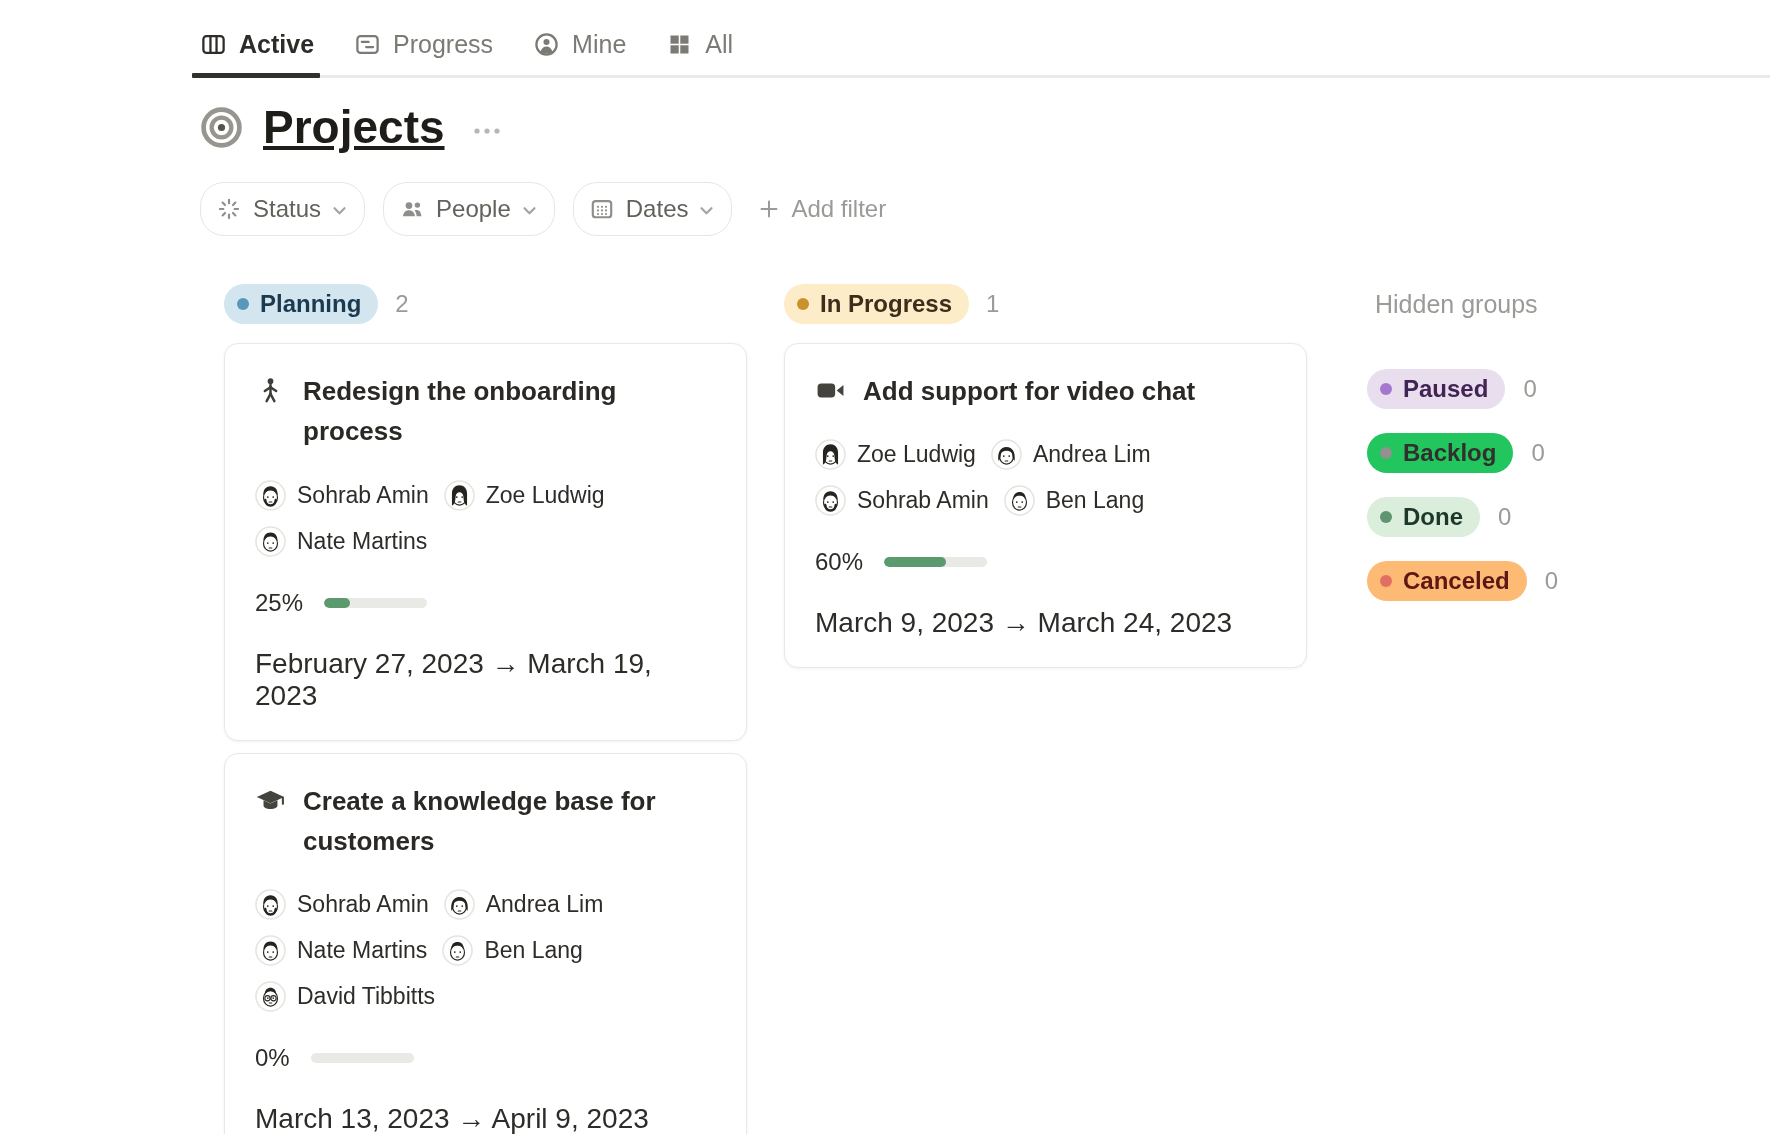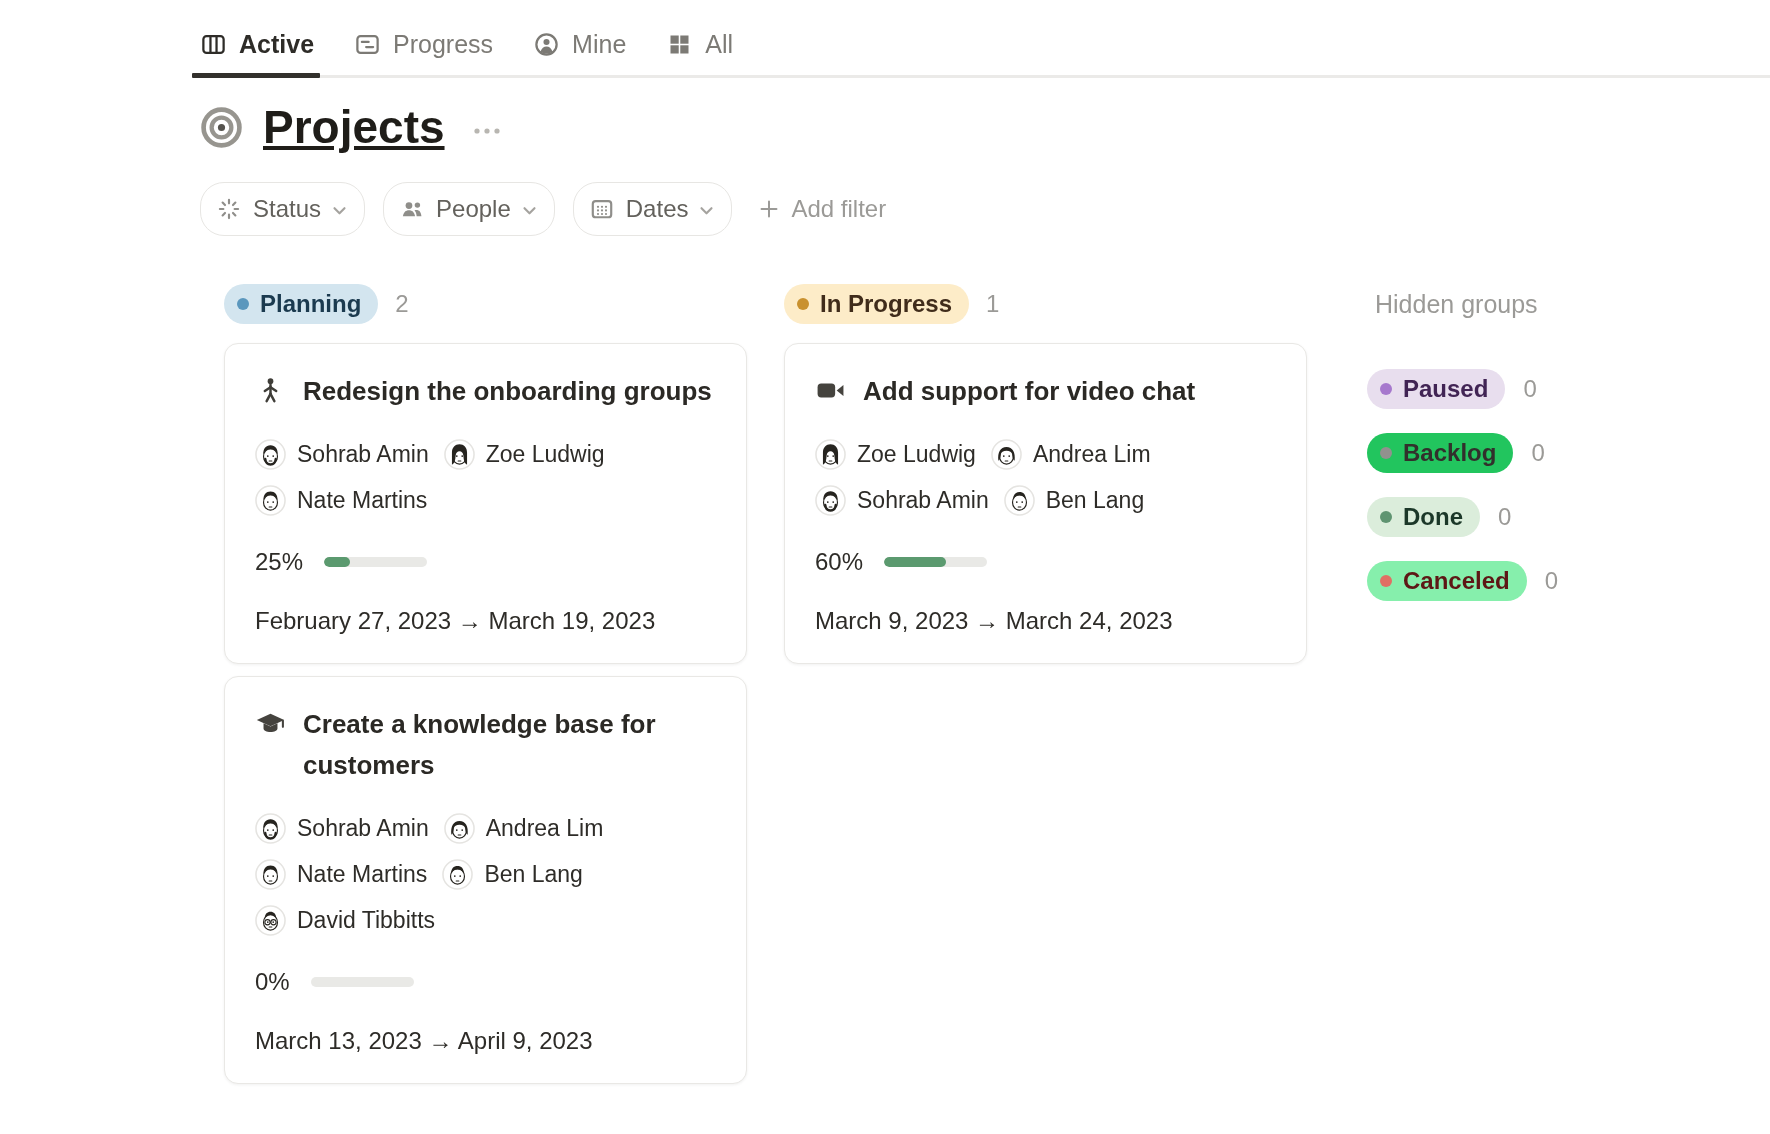--- a/index.html
+++ b/index.html
@@ -55,21 +55,21 @@
   .card-title .cicon { flex:none; width:31px; height:31px; display:flex; margin-top:4px; }
   .card-title .cicon svg { width:31px; height:31px; }
   .people { display:flex; flex-wrap:wrap; column-gap:15px; row-gap:15px; margin-top:28px; }
   .person { display:flex; align-items:center; gap:11px; font-size:23px; color:#2e2c28; }
   .avatar { width:31px; height:31px; flex:none; display:flex; }
   .avatar svg { width:31px; height:31px; }
   .progress-row { display:flex; align-items:center; gap:21px; margin-top:32px; height:28px; }
   .pct { font-size:24px; color:#2e2c28; }
   .track { width:103px; height:10px; border-radius:5px; overflow:hidden; display:block; }
   .fill { height:100%; border-radius:5px; display:block; }
-  .dates { margin-top:31px; font-size:24px; color:#2e2c28; }
+  .dates { margin-top:31px; font-size:28px; color:#2e2c28; }
   
   .hg-title { font-size:25px; color:#9b9a97; height:40px; display:flex; align-items:center;
               padding-left:8px; }
   .hg-rows { margin-top:45px; display:flex; flex-direction:column; gap:24px; }
   .hg-row { display:flex; align-items:center; gap:18px; }
 </style>
 </head>
 <body>
 
 <div class="topbar">
@@ -216,21 +216,21 @@
               <circle cx="12" cy="4.8" r="2.2" fill="#3f3d38"></circle>
               <g stroke="#3f3d38" stroke-width="1.9" stroke-linecap="round" fill="none">
                 <path d="M12 7.6v7"></path>
                 <path d="M12 9.4l-4.4 3"></path>
                 <path d="M12 9.4l4.4 3"></path>
                 <path d="M12 14.6l-3 5.6"></path>
                 <path d="M12 14.6l3 5.6"></path>
               </g>
             </svg>
           </span>
-        <span>Redesign the onboarding groups</span>
+        <span>Redesign the onboarding process</span>
       </div>
       <div class="people">
         <span class="person">
           <span class="avatar">
               <svg viewBox="0 0 32 32">
                 <circle cx="16" cy="16" r="15" fill="#fff" stroke="#e5e4e1" stroke-width="1.6"></circle>
                 <ellipse cx="16" cy="18" rx="7.2" ry="8" fill="#fff" stroke="#26241f" stroke-width="1.2"></ellipse>
                 <circle cx="13.2" cy="17.6" r=".9" fill="#26241f"></circle>
                 <circle cx="18.8" cy="17.6" r=".9" fill="#26241f"></circle>
                 <path d="M14.6 22.8h2.8" stroke="#26241f" stroke-width="1.1" stroke-linecap="round"></path>
@@ -470,21 +470,21 @@
         <span class="count">0</span>
       </div>
       <div class="hg-row">
         <span class="gpill" style="background: rgb(219, 237, 219); color: rgb(28, 56, 41);">
           <span class="dot" style="background: rgb(95, 148, 113);"></span>
           <span>Done</span>
         </span>
         <span class="count">0</span>
       </div>
       <div class="hg-row">
-        <span class="gpill" style="background: #86efac; color: rgb(93, 23, 21);">
+        <span class="gpill" style="background: #fdba74; color: rgb(93, 23, 21);">
           <span class="dot" style="background: rgb(225, 111, 100);"></span>
           <span>Canceled</span>
         </span>
         <span class="count">0</span>
       </div>
     </div>
   </div>
 
 </div>
 

